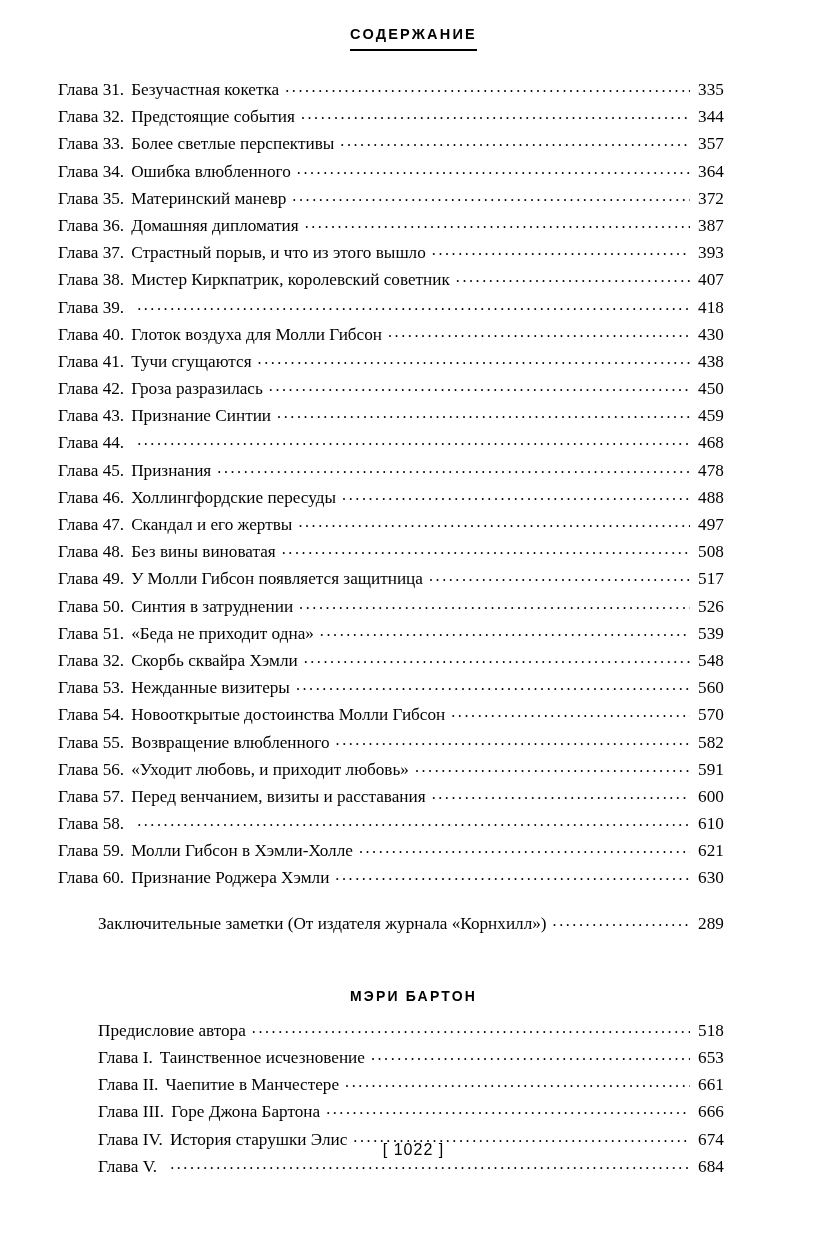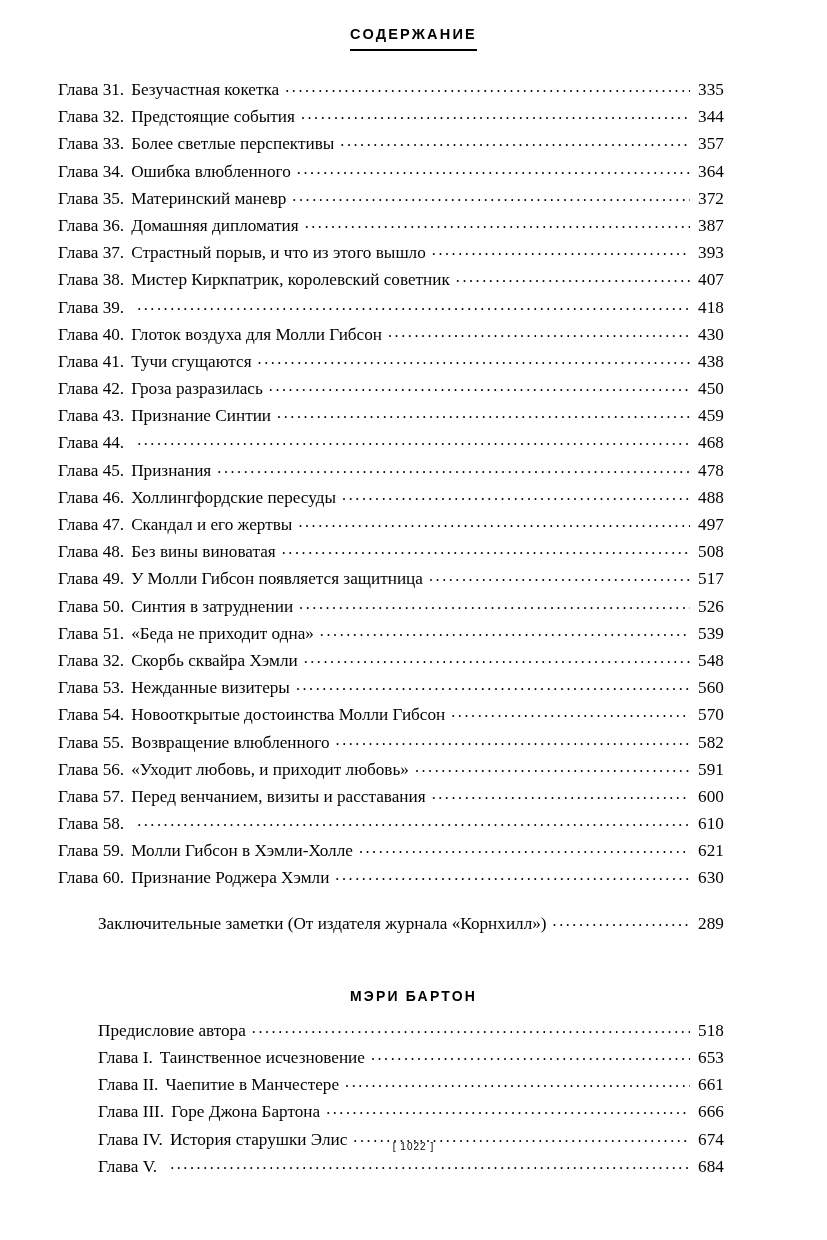--- a/index.html
+++ b/index.html
@@ -94,21 +94,21 @@
     margin-top: 18px;
     padding: 0 100px 0 98px;
   }
   .footer {
     position: absolute;
     left: 0;
     right: 0;
     top: 1141px;
     text-align: center;
     font-family: "Liberation Sans", sans-serif;
-    font-size: 10px;
+    font-size: 16px;
     letter-spacing: 1px;
   }
 </style>
 </head>
 <body>
 
 <div class="page">
 
   <div class="header">
     <div class="header-title">СОДЕРЖАНИЕ</div>

